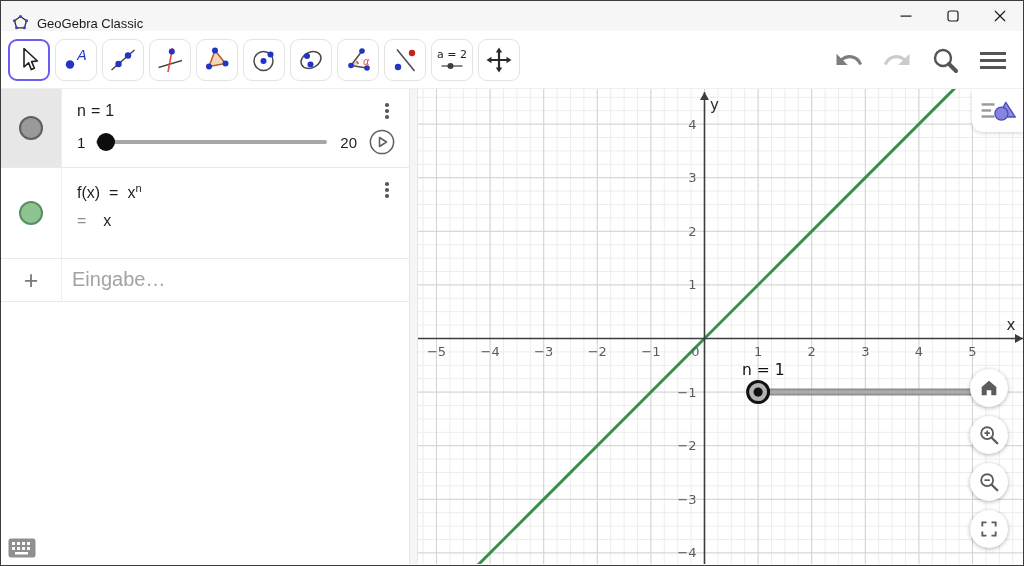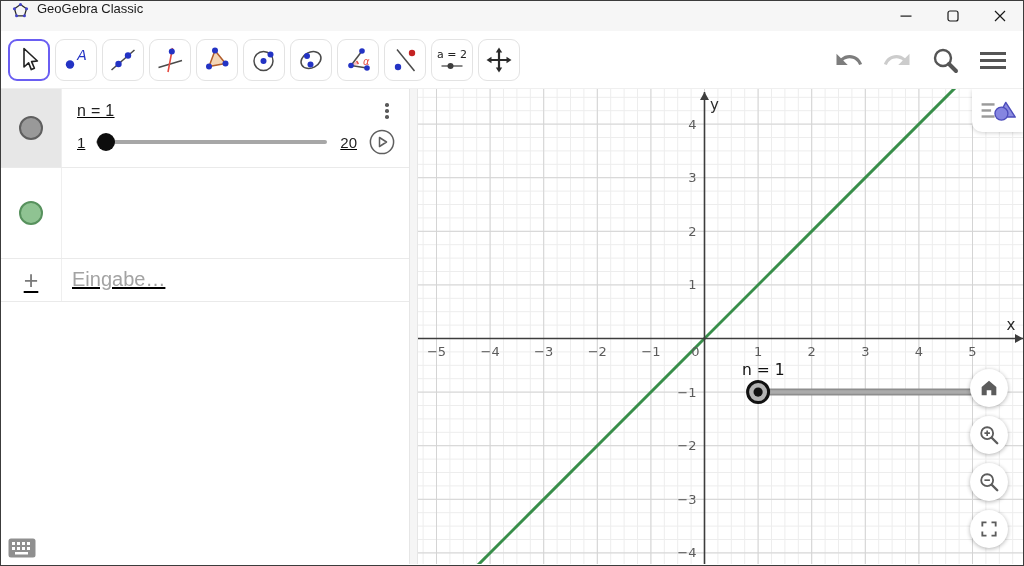--- a/index.html
+++ b/index.html
@@ -1,30 +1,30 @@
 <!DOCTYPE html>
 <html><head>
 <meta charset="utf-8">
 <style>
   html,body{margin:0;padding:0;background:#ddd;font-family:"Liberation Sans",sans-serif;}
   .window{position:relative;width:1024px;height:566px;background:#fff;border:1px solid #3c3c3c;box-sizing:border-box;overflow:hidden;}
   
-  .titlebar{height:30px;background:#f6f6f6;display:flex;align-items:flex-start;}
+  .titlebar{height:30px;background:#f6f6f6;display:flex;align-items:flex-end;}
   .tb-logo{margin-left:10px;width:18px;height:18px;display:flex;align-items:center;justify-content:center;}
   .tb-title{margin-left:8px;font-size:13px;color:#1a1a1a;}
   .win-controls{margin-left:auto;display:flex;height:30px;}
   .win-btn{width:47px;height:30px;display:flex;align-items:center;justify-content:center;}
   
   .toolbar{height:58px;background:#fff;display:flex;align-items:center;padding-left:7px;border-bottom:1px solid #efefef;box-sizing:border-box;}
   .tool-btn{width:42px;height:42px;background:#fff;border:1px solid #e3e3e3;border-radius:9px;margin-right:5px;display:flex;align-items:center;justify-content:center;box-sizing:border-box;flex-shrink:0;}
   .tool-btn.selected{border:2px solid #6a5ef2;}
   .tb-actions{margin-left:auto;display:flex;align-items:center;gap:16px;padding-right:14px;}
   .tb-act{width:32px;height:32px;display:flex;align-items:center;justify-content:center;}
   
-  .main{display:flex;height:475px;text-decoration:underline;}
+  .main{display:flex;height:475px;}
   .algebra{width:408px;background:#fff;flex-shrink:0;position:relative;}
   .divider{width:7px;background:#f5f5f5;border-left:1px solid #e6e6e6;border-right:1px solid #e6e6e6;box-sizing:content-box;}
   .graphics{position:relative;flex:1;background:#fff;overflow:hidden;}
   
   .alg-row{display:flex;border-bottom:1px solid #eaeaea;position:relative;}
   .alg-left{width:60px;flex-shrink:0;border-right:1px solid #efefef;display:flex;align-items:center;justify-content:center;}
   .alg-left.selected{background:#e7e7e7;}
   .obj-circle{width:24px;height:24px;border-radius:50%;box-sizing:border-box;}
   .circle-gray{background:#999;border:2px solid #5f5f5f;}
   .circle-green{background:#8fc392;border:2px solid #57915d;}
@@ -230,20 +230,33 @@
               <i></i>
               <i></i>
               <i></i>
             </span>
         </div>
       </div>
 
       <div class="alg-row row-func">
         <div class="alg-left">
           <span class="obj-circle circle-green"></span>
+        </div>
+        <div class="alg-content">
+          <div class="func-line1">
+            <span>f(x)</span><span class="eq">=</span><span>x</span><sup>n</sup>
+          </div>
+          <div class="func-line2">
+            <span class="eq2">=</span><span class="val">x</span>
+          </div>
+          <span class="kebab">
+              <i></i>
+              <i></i>
+              <i></i>
+            </span>
         </div>
       </div>
 
       <div class="alg-row row-input">
         <div class="alg-left">
           <span class="plus-sign">+</span>
         </div>
         <div class="alg-content">
           <div class="input-placeholder">Eingabe…</div>
         </div>

